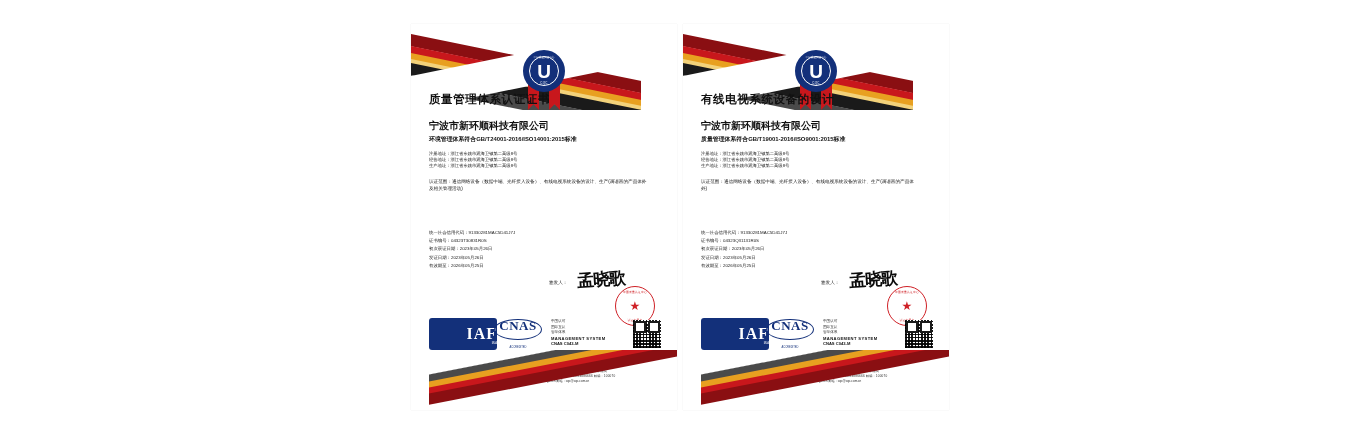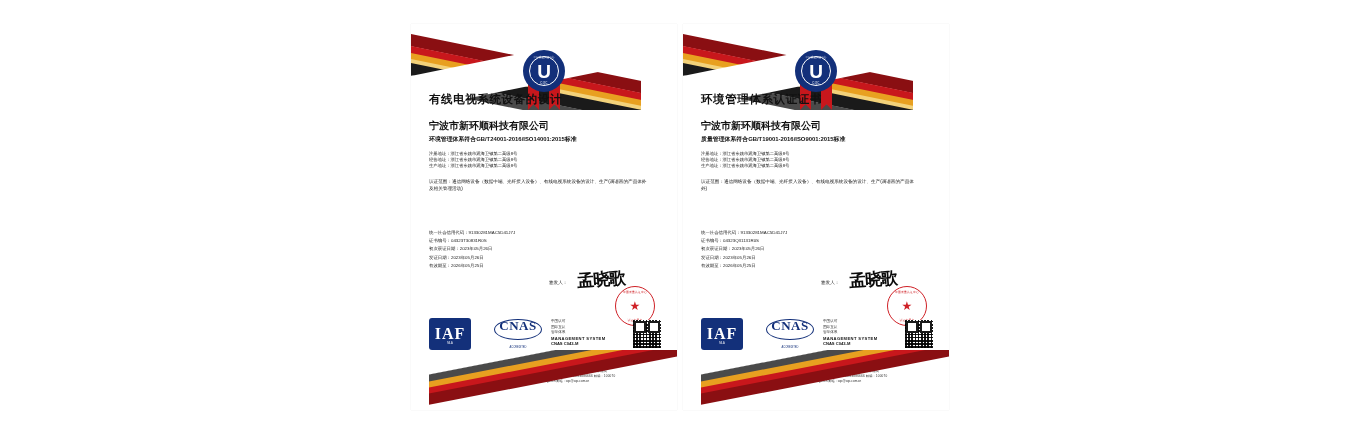--- a/index.html
+++ b/index.html
@@ -268,25 +268,25 @@
   .logos {
     position: absolute;
     left: 18px;
     bottom: 54px;
     width: 232px;
     height: 40px;
   }
   .iaf {
     position: absolute;
     left: 0; top: 2px;
-    width: 42px; height: 32px;
+    width: 68px; height: 32px;
     border-radius: 3px;
     background: #13307a;
     color: #ffffff;
-    text-align: center;
+    text-align: right;
   }
   .iaf .big {
     font-size: 16px;
     font-weight: bold;
     line-height: 17px;
     padding-top: 7px;
     letter-spacing: 1px;
     font-family: "Liberation Serif", serif;
   }
   .iaf .sub {
@@ -397,21 +397,21 @@
       <div class="tail-l"></div>
       <div class="tail-r"></div>
       <div class="seal">
         <div class="tinytop">中国质量认证中心</div>
         <div class="u">U</div>
         <div class="tiny">CQC</div>
       </div>
     </div>
 
     <div class="body">
-      <div class="title">有线电视系统设备的设计</div>
+      <div class="title">质量管理体系认证证书</div>
       <div class="company">宁波市新环顺科技有限公司</div>
       <div class="standard">环境管理体系符合GB/T24001-2016/ISO14001:2015标准</div>
       <div class="addr-line">注册地址：浙江省余姚市观海卫镇第二高级8号</div>
       <div class="addr-line">经营地址：浙江省余姚市观海卫镇第二高级8号</div>
       <div class="addr-line">生产地址：浙江省余姚市观海卫镇第二高级8号</div>
       <div class="scope">认证范围：通信网络设备（数据中端、光纤接入设备）、有线电视系统设备的设计、生产(调谐器的产品体外及相关管理活动)</div>
     </div>
 
     <div class="meta">
       <div class="meta-line">统一社会信用代码：91330281MAC5D41J7J</div>
@@ -485,21 +485,21 @@
       <div class="tail-l"></div>
       <div class="tail-r"></div>
       <div class="seal">
         <div class="tinytop">中国质量认证中心</div>
         <div class="u">U</div>
         <div class="tiny">CQC</div>
       </div>
     </div>
 
     <div class="body">
-      <div class="title">环境管理体系认证证书</div>
+      <div class="title">有线电视系统设备的设计</div>
       <div class="company">宁波市新环顺科技有限公司</div>
       <div class="standard">质量管理体系符合GB/T19001-2016/ISO9001:2015标准</div>
       <div class="addr-line">注册地址：浙江省余姚市观海卫镇第二高级8号</div>
       <div class="addr-line">经营地址：浙江省余姚市观海卫镇第二高级8号</div>
       <div class="addr-line">生产地址：浙江省余姚市观海卫镇第二高级8号</div>
       <div class="scope">认证范围：通信网络设备（数据中端、光纤接入设备）、有线电视系统设备的设计、生产(调谐器的产品体外)</div>
     </div>
 
     <div class="meta">
       <div class="meta-line">统一社会信用代码：91330281MAC5D41J7J</div>

